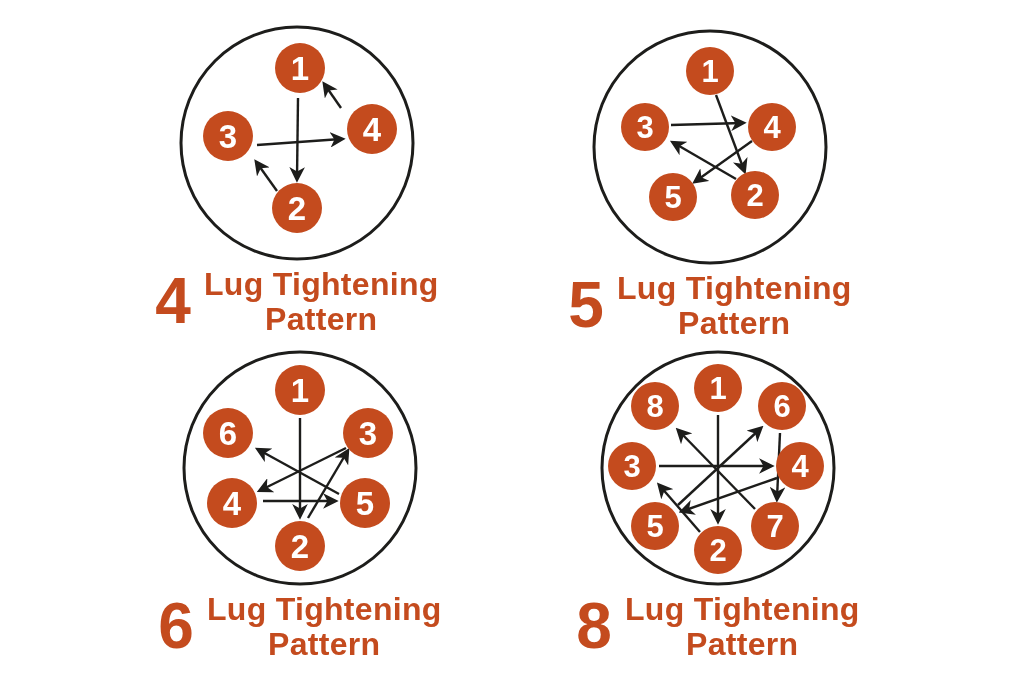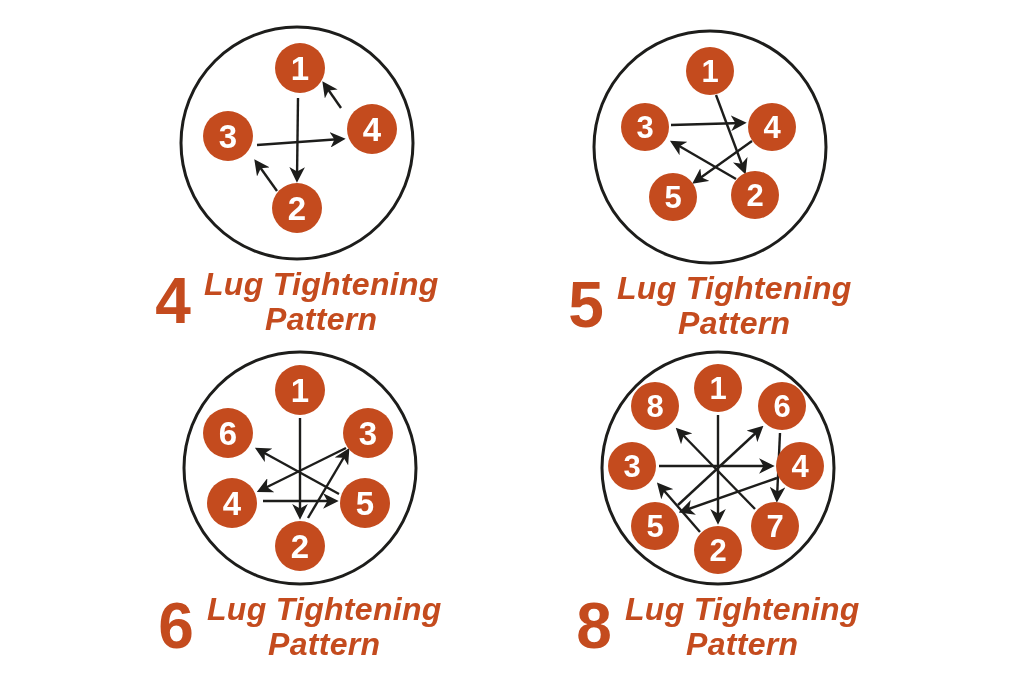--- a/index.html
+++ b/index.html
@@ -23,21 +23,21 @@
     display:flex;align-items:center;gap:13px;
     margin-top:4px;
     color:var(--accent,#c44b1e);
     user-select:none;
   }
   .cap-num{
     font-size:64px;font-weight:bold;line-height:0.9;
   }
   .cap-text{
     font-size:32px;font-weight:bold;line-height:1.1;
-    text-align:center;letter-spacing:0.3px;font-style:italic;
+    text-align:center;letter-spacing:0.3px;
   }
 </style>
 </head>
 <body>
 
 <svg width="0" height="0" style="position:absolute" aria-hidden="true">
   <defs>
     <marker id="ah" viewBox="0 0 10 10" refX="7" refY="5" markerWidth="6.5" markerHeight="6.5" orient="auto">
       <path d="M0,0 L10,5 L0,10 L2.8,5 Z" fill="#1d1d1b"></path>
     </marker>

